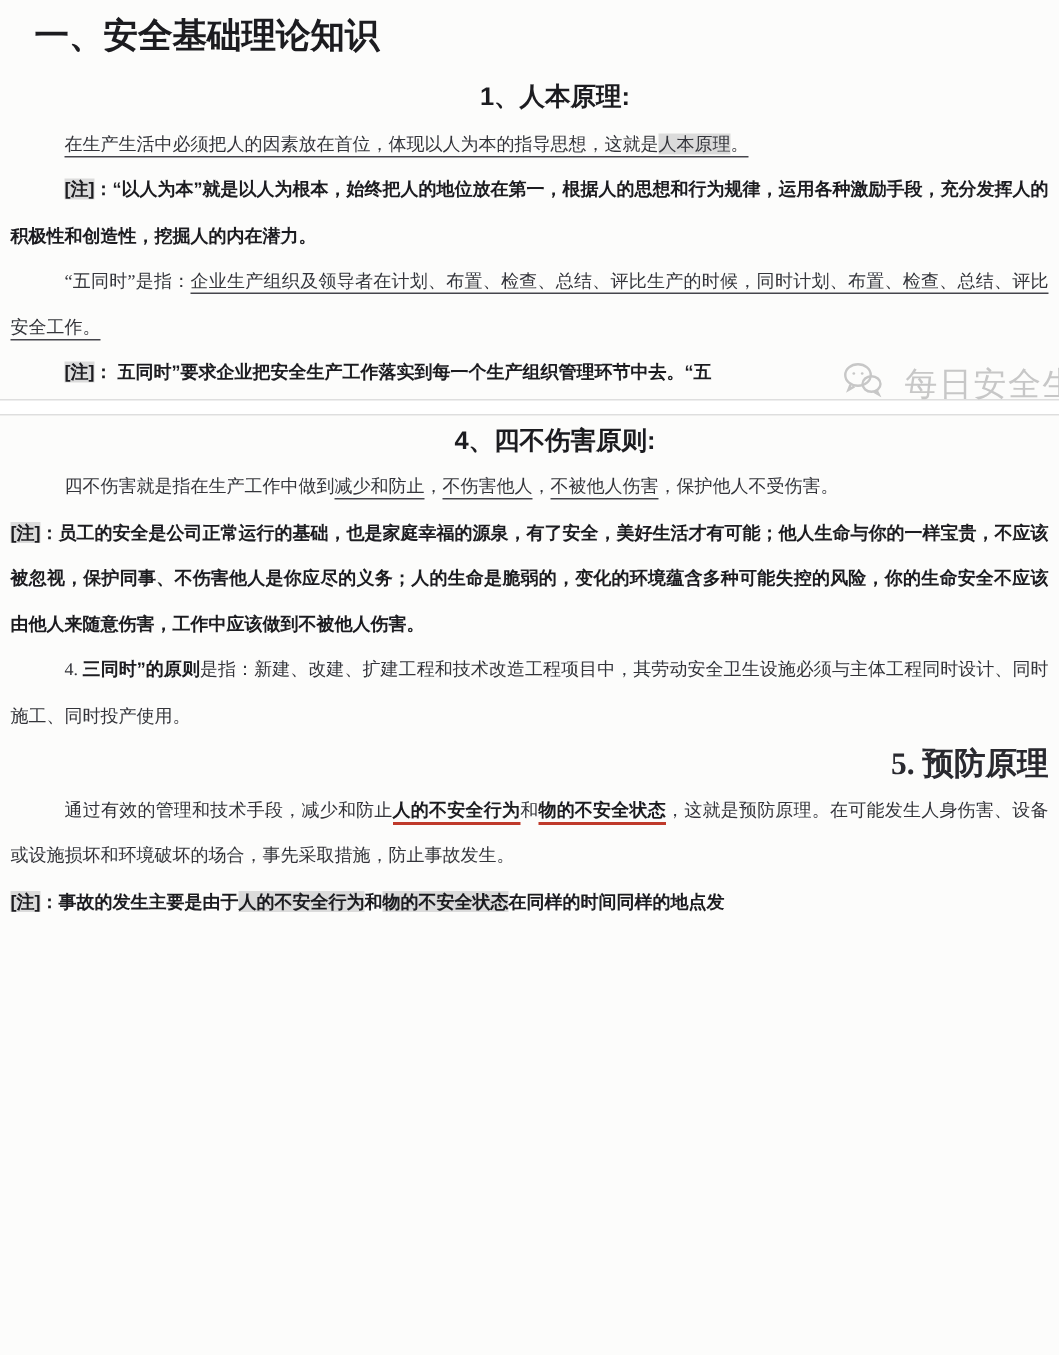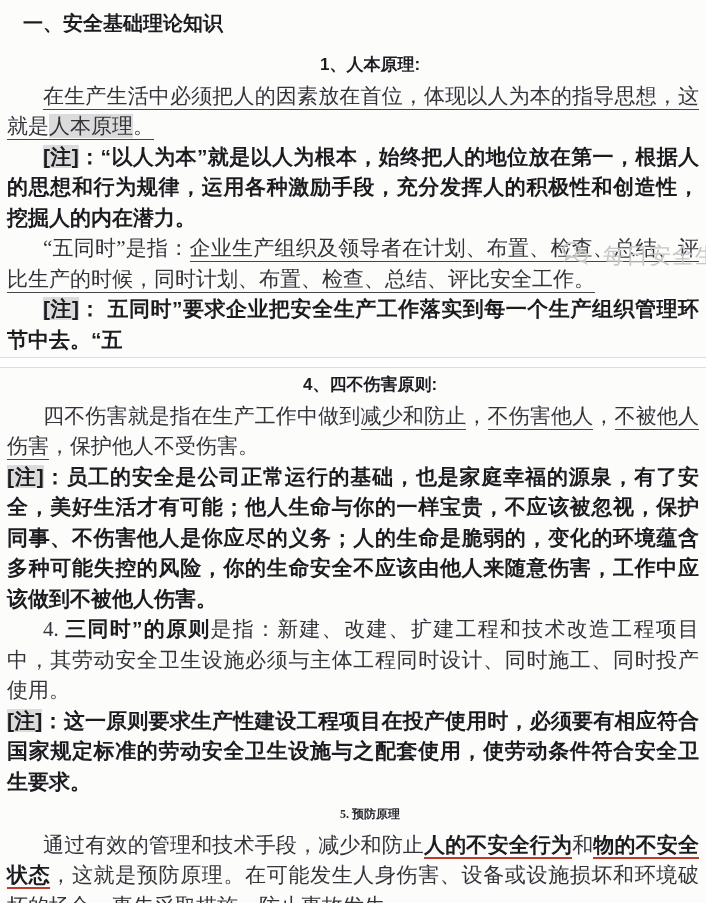--- a/index.html
+++ b/index.html
@@ -11,33 +11,33 @@
   }
   .page {
     position: relative;
     width: 706px; height: 903px;
     box-sizing: border-box;
     padding: 6px 7px 0 7px;
     background: #fcfcfb;
   }
   h1 {
     font-family: "Liberation Sans", "DejaVu Sans", sans-serif;
-    font-size: 20px; font-weight: 700; color: #1c1c20;
+    font-size: 23px; font-weight: 700; color: #1c1c20;
     line-height: 30px; margin: 2px 0 12px 16px;
   }
-  p { margin: 0; font-size: 21px; line-height: 30.5px; text-align: justify; }
+  p { margin: 0; font-size: 12px; line-height: 30.5px; text-align: justify; }
   .sec-title {
     font-family: "Liberation Sans", "DejaVu Sans", sans-serif;
     font-weight: 700; font-size: 17px; color: #1c1c20;
     margin-left: 34px; margin-top: 2px; text-align: center;
   }
   .sec-title-serif {
     font-family: "Liberation Serif", "DejaVu Serif", serif;
-    font-weight: 700; font-size: 12px; color: #2a2a30;
-    margin-left: 34px; margin-top: 2px; text-align: center;
+    font-weight: 700; font-size: 21px; color: #2a2a30;
+    margin-left: 34px; margin-top: 2px; text-align: right;
   }
   .indent { text-indent: 36px; }
   .note {
     font-family: "Liberation Sans", "DejaVu Sans", sans-serif;
     font-weight: 700; color: #1c1c20;
   }
   .note-cont {
     font-family: "Liberation Sans", "DejaVu Sans", sans-serif;
     font-weight: 400; color: #2a2b31;
   }
@@ -82,24 +82,24 @@
   <p class="note indent"><span class="hl">[注]</span><span>：  五同时”要求企业把安全生产工作落实到每一个生产组织管理环节中去。“五</span></p>
 
   <div class="pagebreak"></div>
 
 
   <p class="sec-title">4、四不伤害原则:</p>
   <p class="indent"><span>四不伤害就是指在生产工作中做到</span><span class="u">减少和防止</span><span>，</span><span class="u">不伤害他人</span><span>，</span><span class="u">不被他人伤害</span><span>，保护他人不受伤害。</span></p>
   <p class="note"><span class="hl">[注]</span><span>：员工的安全是公司正常运行的基础，也是家庭幸福的源泉，有了安全，美好生活才有可能；他人生命与你的一样宝贵，不应该被忽视，保护同事、不伤害他人是你应尽的义务；人的生命是脆弱的，变化的环境蕴含多种可能失控的风险，你的生命安全不应该由他人来随意伤害，工作中应该做到不被他人伤害。</span></p>
 
   <p class="indent"><span>4.  </span><span class="bold-lead">三同时”的原则</span><span>是指：新建、改建、扩建工程和技术改造工程项目中，其劳动安全卫生设施必须与主体工程同时设计、同时施工、同时投产使用。</span></p>
-  <p class="note"><span class="hl">[注]</span><span>：这一原则要求生产性建设工程项目在投产使用时，必须要有相应符合国家规定标准的劳动安全卫生设施与之配套使用，使劳动条件符合安全卫生要求。</span></p>
 
   <p class="sec-title-serif">5.  预防原理</p>
   <p class="indent"><span>通过有效的管理和技术手段，减少和防止</span><span class="u-red">人的不安全行为</span><span>和</span><span class="u-red">物的不安全状态</span><span>，这就是预防原理。在可能发生人身伤害、设备或设施损坏和环境破坏的场合，事先采取措施，防止事故发生。</span></p>
+  <p class="note"><span class="hl">[注]</span><span>：事故的发生主要是由于</span><span class="hl">人的不安全行为</span><span>和</span><span class="hl">物的不安全状态</span><span>在同样的时间同样的地点发</span></p>
 
   <div class="watermark">
     <span>
       <svg width="26" height="24" viewBox="0 0 26 24" fill="none" stroke="#c7c7c7" stroke-width="1.6">
         <ellipse cx="10" cy="9" rx="8.5" ry="7.2"></ellipse>
         <path d="M5 15.4 L3.6 19 L7.6 16.6" fill="none"></path>
         <ellipse cx="19" cy="15" rx="6" ry="5.2"></ellipse>
         <path d="M22.5 19.4 L23.8 22 L20.6 20.2" fill="none"></path>
         <circle cx="7.2" cy="8" r="0.9" fill="#c7c7c7" stroke="none"></circle>
         <circle cx="12.8" cy="8" r="0.9" fill="#c7c7c7" stroke="none"></circle>

